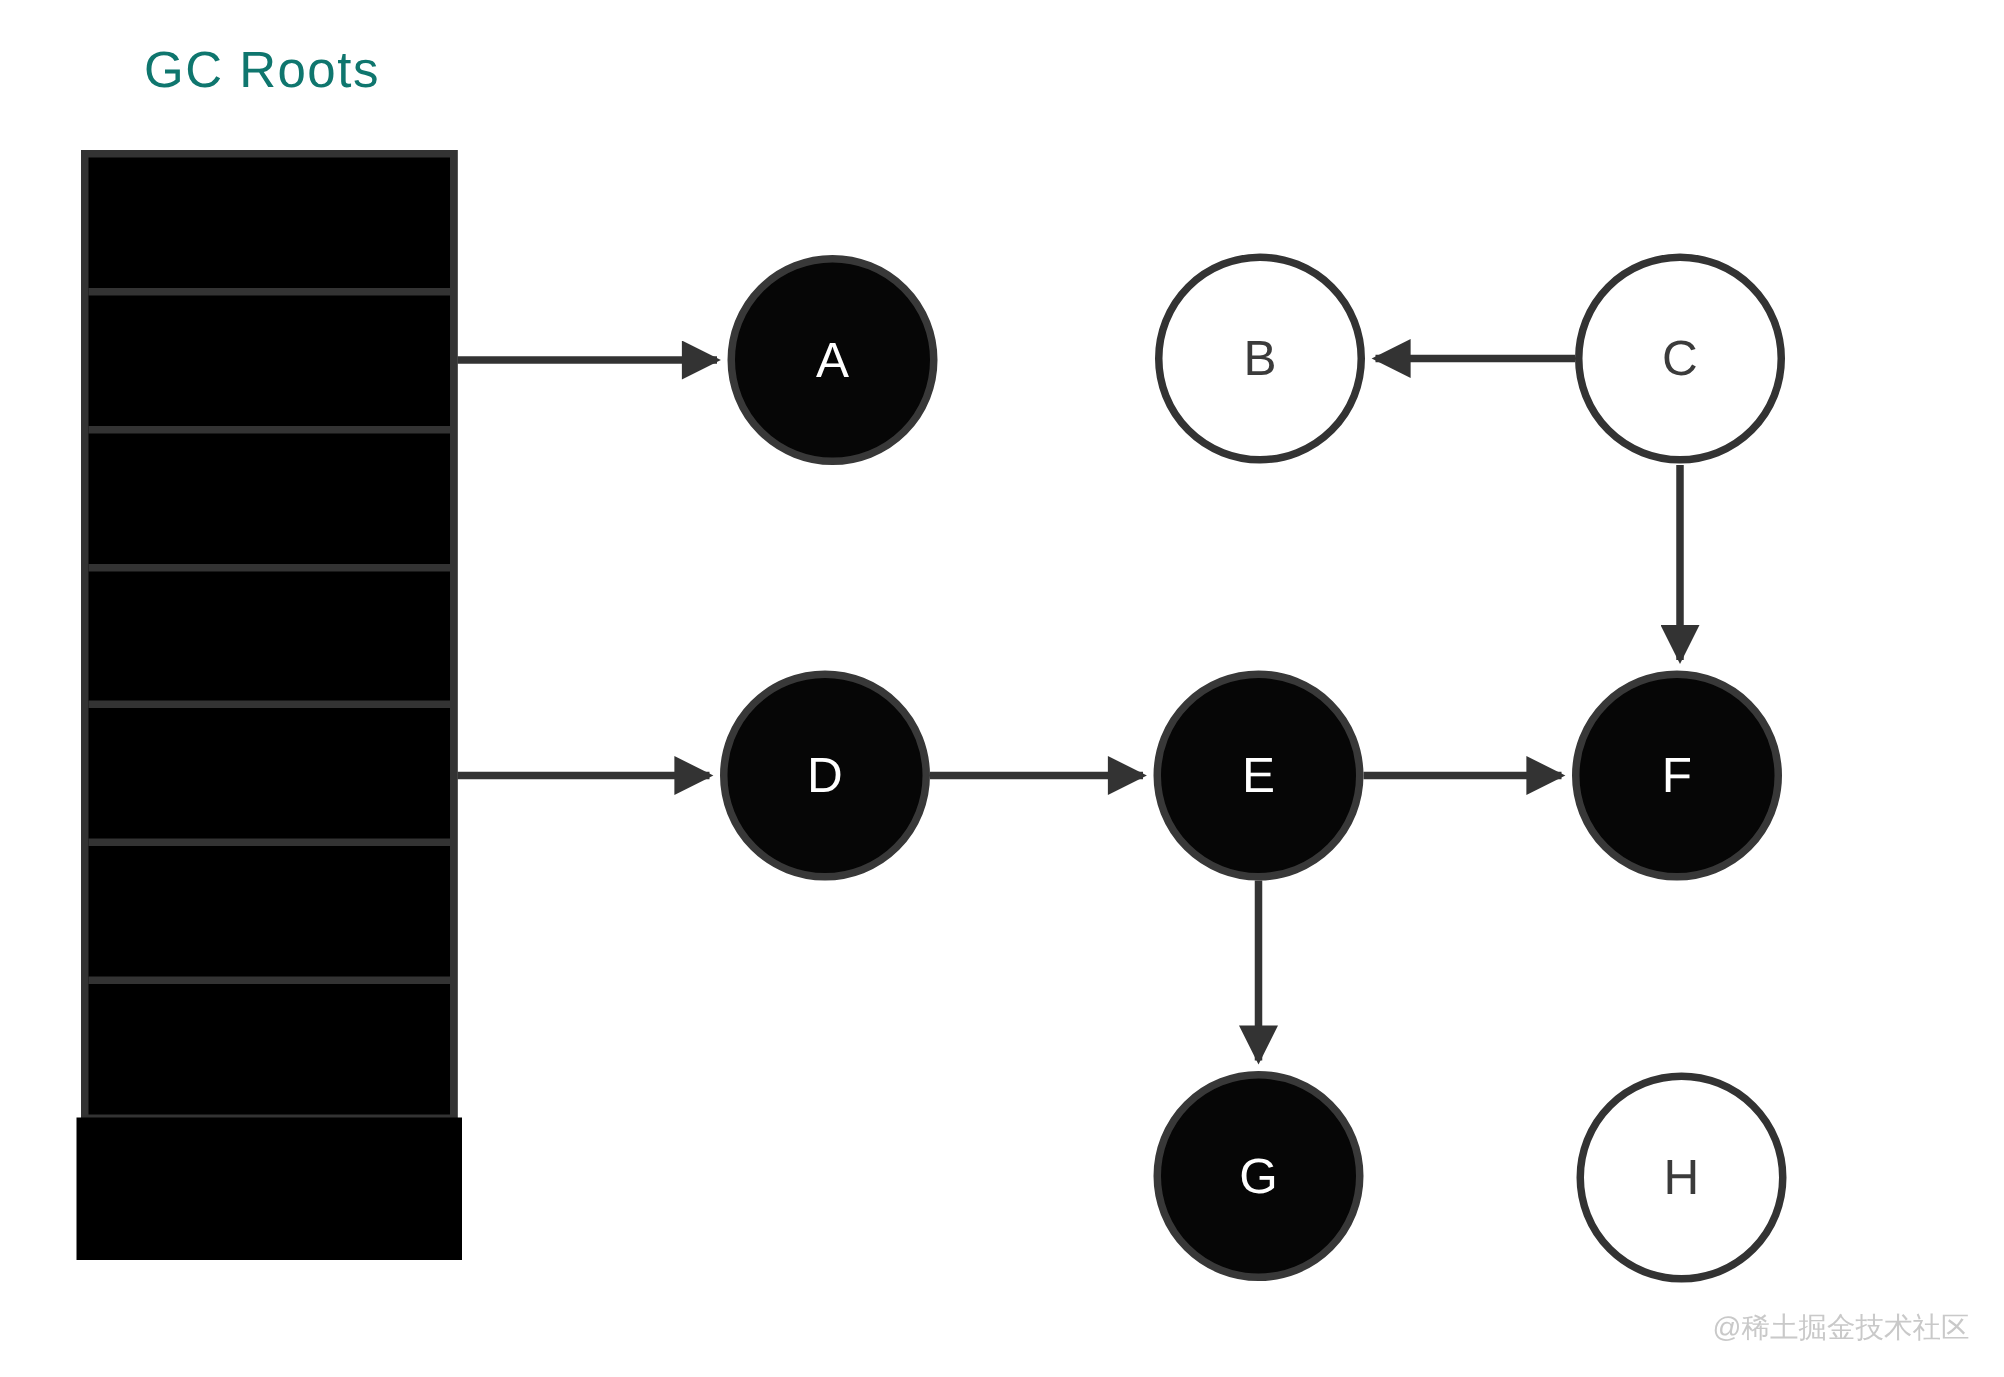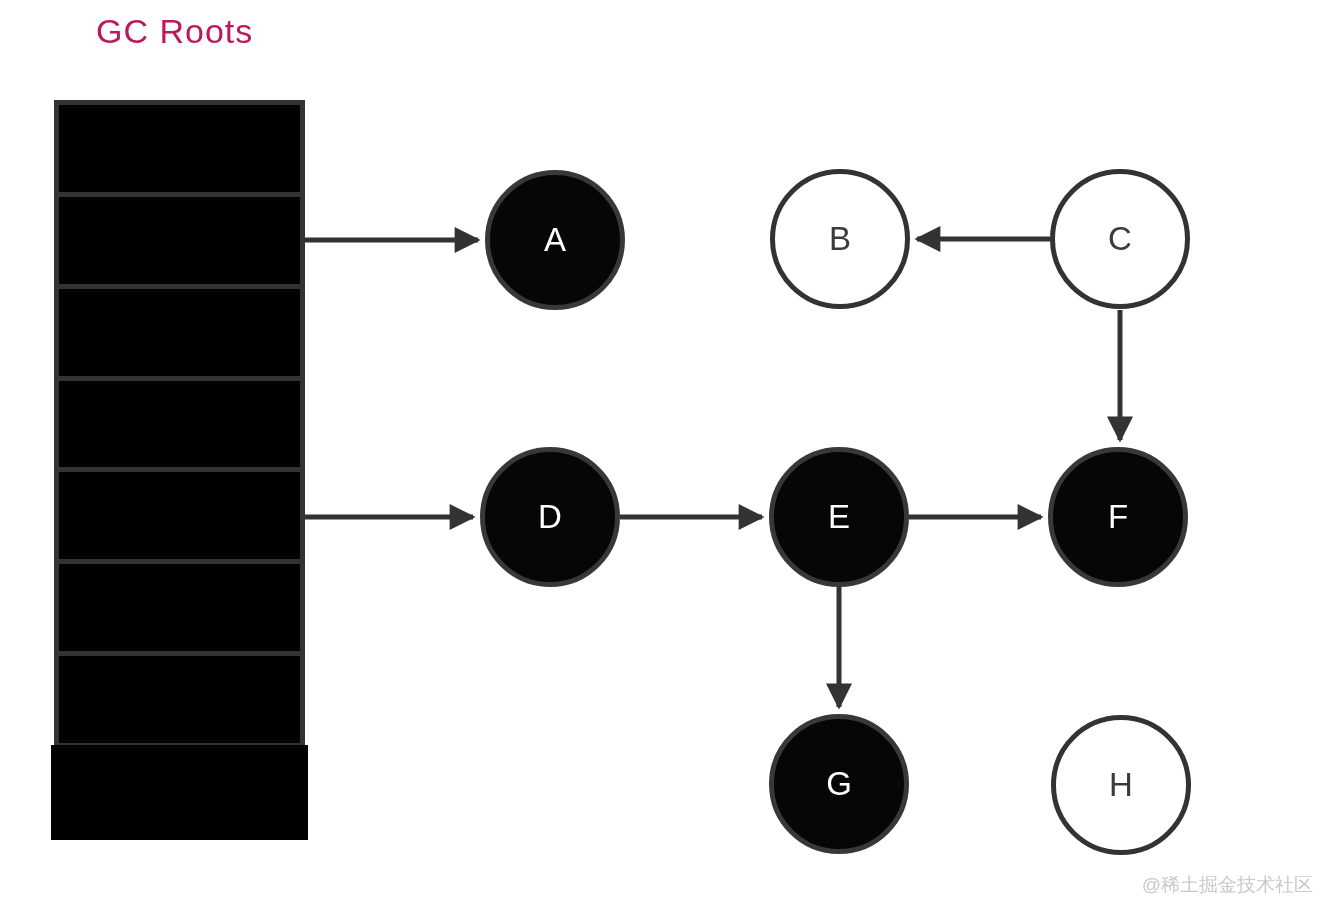--- a/index.html
+++ b/index.html
@@ -7,23 +7,23 @@
     position: relative;
     width: 1336px;
     height: 918px;
     background: #ffffff;
     font-family: "Liberation Sans", sans-serif;
     overflow: hidden;
   }
   .title {
     position: absolute;
     left: 96px;
-    top: 12px;
+    top: 28px;
     font-size: 34px;
-    color: #be185d;
+    color: #0f766e;
     letter-spacing: 1px;
   }
   
   .stack {
     position: absolute;
     left: 54px;
     top: 100px;
     width: 251px;
     height: 648px;
     background: #000000;

